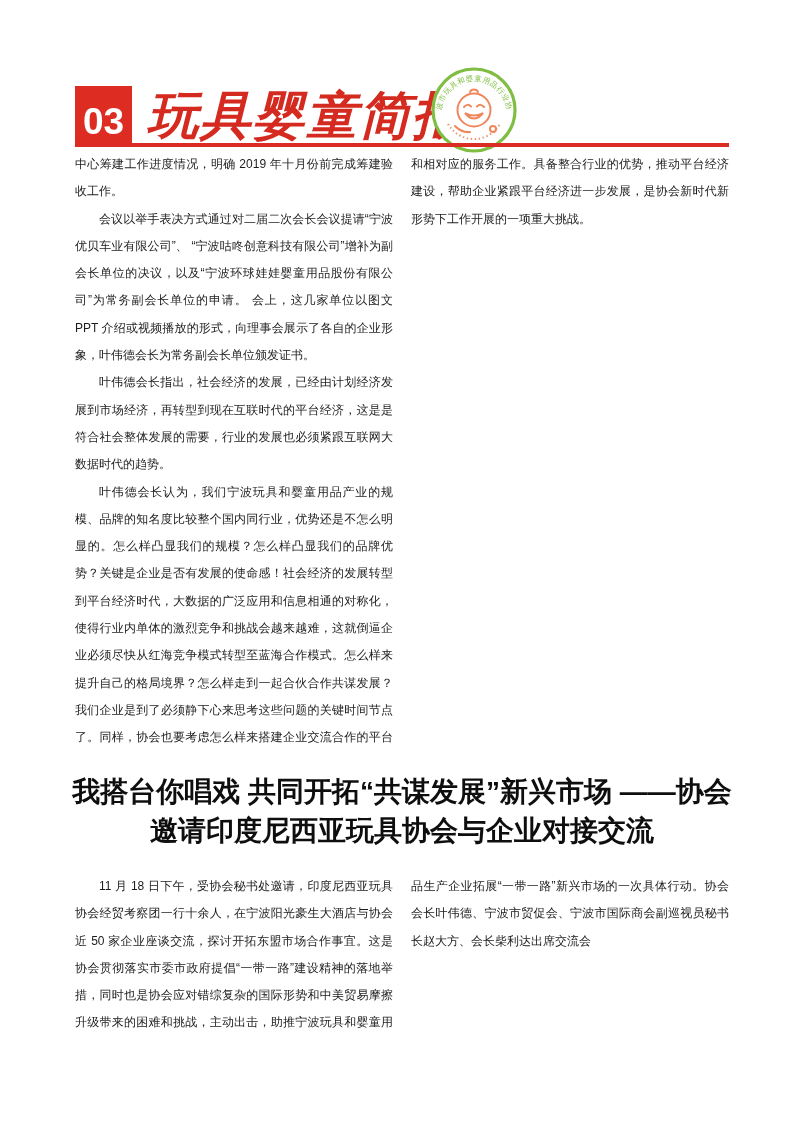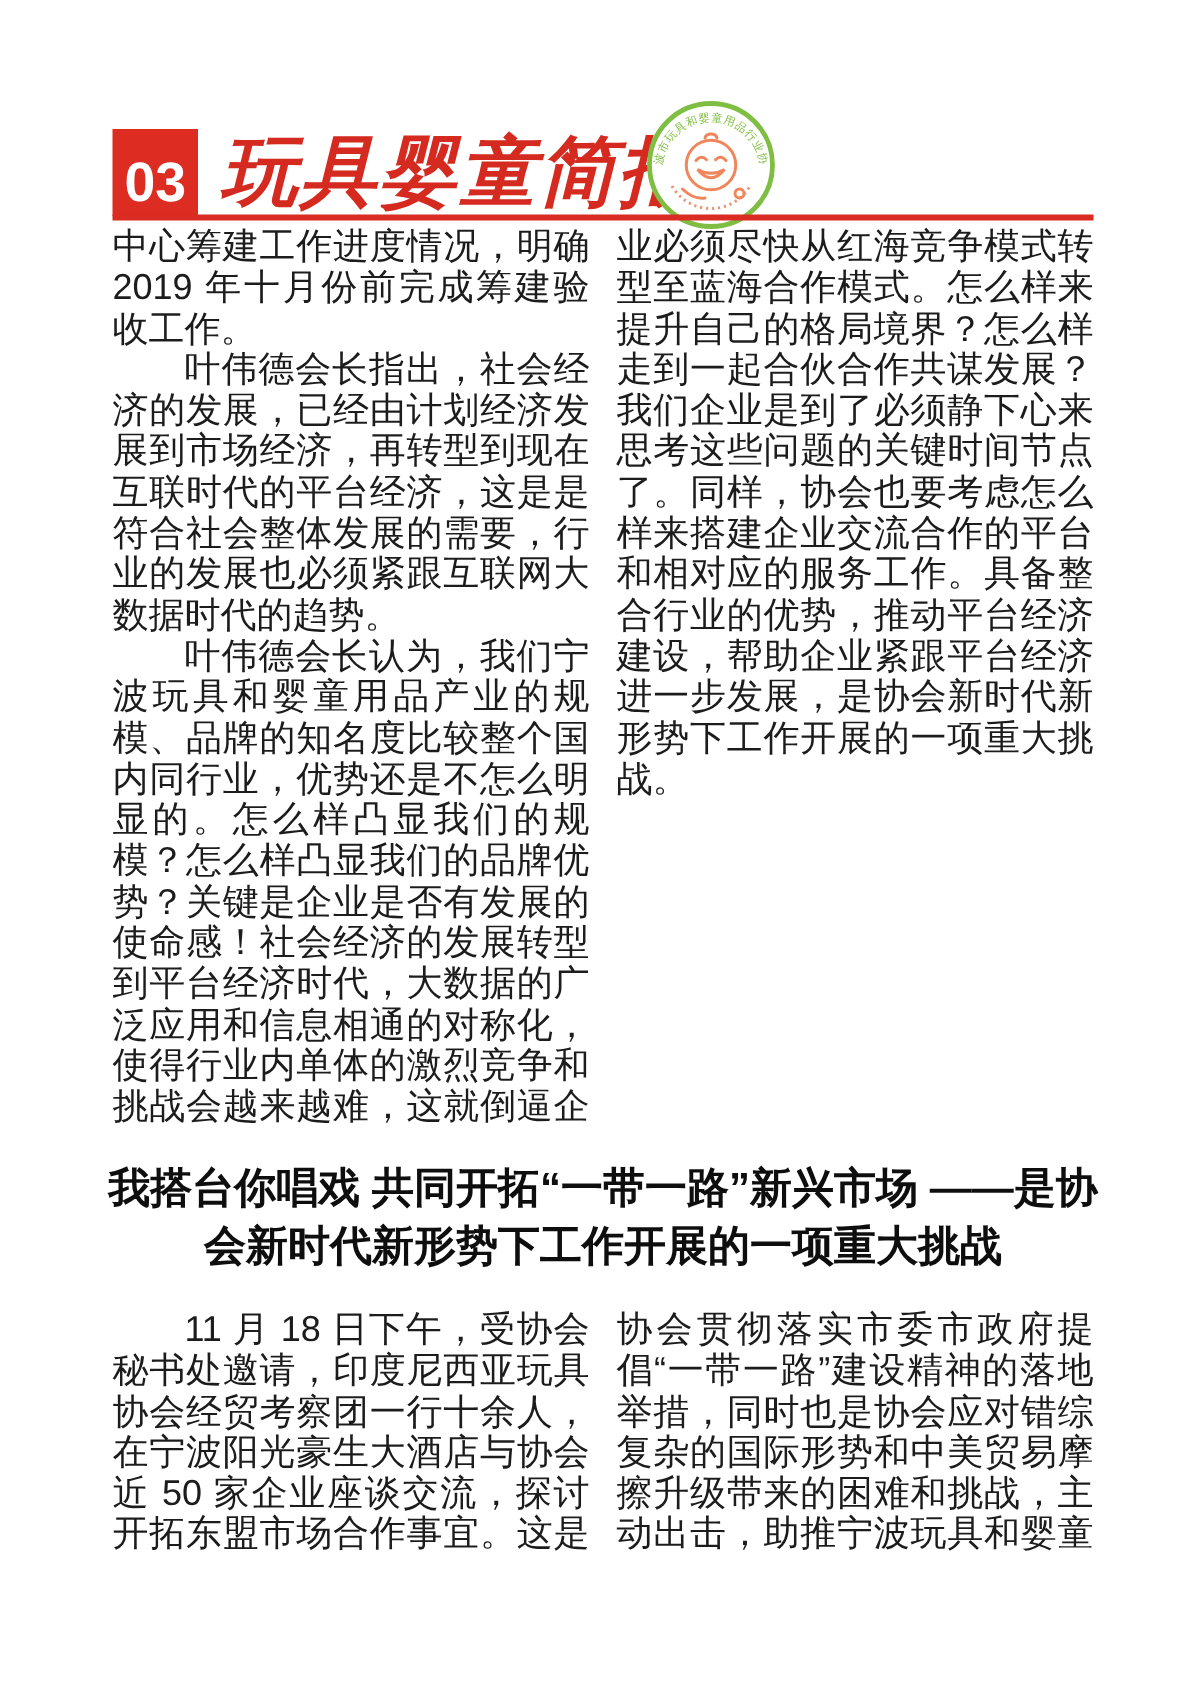--- a/index.html
+++ b/index.html
@@ -31,21 +31,21 @@
   }
   .logo { position: absolute; left: 355px; top: -14px; width: 88px; height: 88px; }
   .rule {
     position: absolute; left: 75px; top: 143px; width: 654px; height: 4px;
     background: #da2c22;
   }
   
   .cols {
     position: absolute; left: 75px; width: 654px;
     column-count: 2; column-gap: 18px; column-fill: auto;
-    font-size: 24px; line-height: 27.3px; text-align: justify;
+    font-size: 12px; line-height: 27.3px; text-align: justify;
     overflow: hidden; color: #1c1c1c;
   }
   .article1 { top: 151px; height: 601px; }
   .article2 { top: 873px; height: 190px; }
   .para { margin: 0; }
   .para.indent { text-indent: 2em; }
   
   .headline {
     position: absolute; left: 70px; top: 772px; width: 664px;
     font-size: 28px; line-height: 39px; font-weight: bold; text-align: center;
@@ -79,28 +79,29 @@
         <circle cx="63" cy="63" r="3"></circle>
       </g>
     </svg>
   </div>
   <div class="rule"></div>
 
   <div class="cols article1">
 
       <p class="para">中心筹建工作进度情况，明确 2019 年十月份前完成筹建验收工作。</p>
 
+      <p class="para indent">会议以举手表决方式通过对二届二次会长会议提请“宁波优贝车业有限公司”、 “宁波咕咚创意科技有限公司”增补为副会长单位的决议，以及“宁波环球娃娃婴童用品股份有限公司”为常务副会长单位的申请。 会上，这几家单位以图文 PPT 介绍或视频播放的形式，向理事会展示了各自的企业形象，叶伟德会长为常务副会长单位颁发证书。</p>
 
 
       <p class="para indent">叶伟德会长指出，社会经济的发展，已经由计划经济发展到市场经济，再转型到现在互联时代的平台经济，这是是符合社会整体发展的需要，行业的发展也必须紧跟互联网大数据时代的趋势。</p>
 
       <p class="para indent">叶伟德会长认为，我们宁波玩具和婴童用品产业的规模、品牌的知名度比较整个国内同行业，优势还是不怎么明显的。怎么样凸显我们的规模？怎么样凸显我们的品牌优势？关键是企业是否有发展的使命感！社会经济的发展转型到平台经济时代，大数据的广泛应用和信息相通的对称化，使得行业内单体的激烈竞争和挑战会越来越难，这就倒逼企业必须尽快从红海竞争模式转型至蓝海合作模式。怎么样来提升自己的格局境界？怎么样走到一起合伙合作共谋发展？我们企业是到了必须静下心来思考这些问题的关键时间节点了。同样，协会也要考虑怎么样来搭建企业交流合作的平台和相对应的服务工作。具备整合行业的优势，推动平台经济建设，帮助企业紧跟平台经济进一步发展，是协会新时代新形势下工作开展的一项重大挑战。</p>
 
     </div>
 
-  <div class="headline">我搭台你唱戏 共同开拓“一带一路”新兴市场 ——是协会新时代新形势下工作开展的一项重大挑战</div>
+  <div class="headline">我搭台你唱戏 共同开拓“共谋发展”新兴市场 ——协会邀请印度尼西亚玩具协会与企业对接交流</div>
 
   <div class="cols article2">
 
       <p class="para indent">11 月 18 日下午，受协会秘书处邀请，印度尼西亚玩具协会经贸考察团一行十余人，在宁波阳光豪生大酒店与协会近 50 家企业座谈交流，探讨开拓东盟市场合作事宜。这是协会贯彻落实市委市政府提倡“一带一路”建设精神的落地举措，同时也是协会应对错综复杂的国际形势和中美贸易摩擦升级带来的困难和挑战，主动出击，助推宁波玩具和婴童用品生产企业拓展“一带一路”新兴市场的一次具体行动。协会会长叶伟德、宁波市贸促会、宁波市国际商会副巡视员秘书长赵大方、会长柴利达出席交流会</p>
     </div>
 
 </div>
 
 </body></html>

